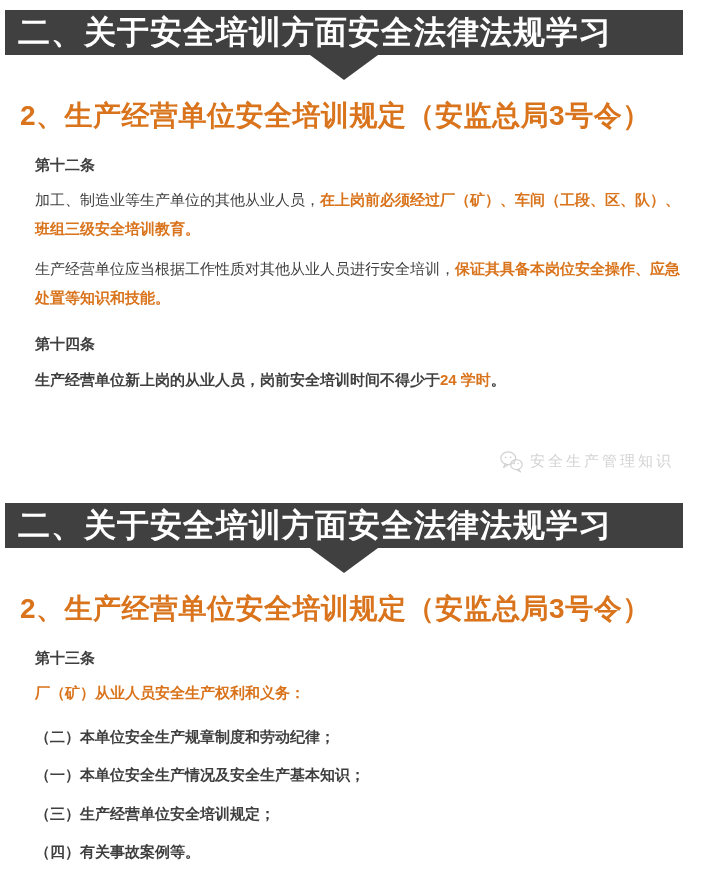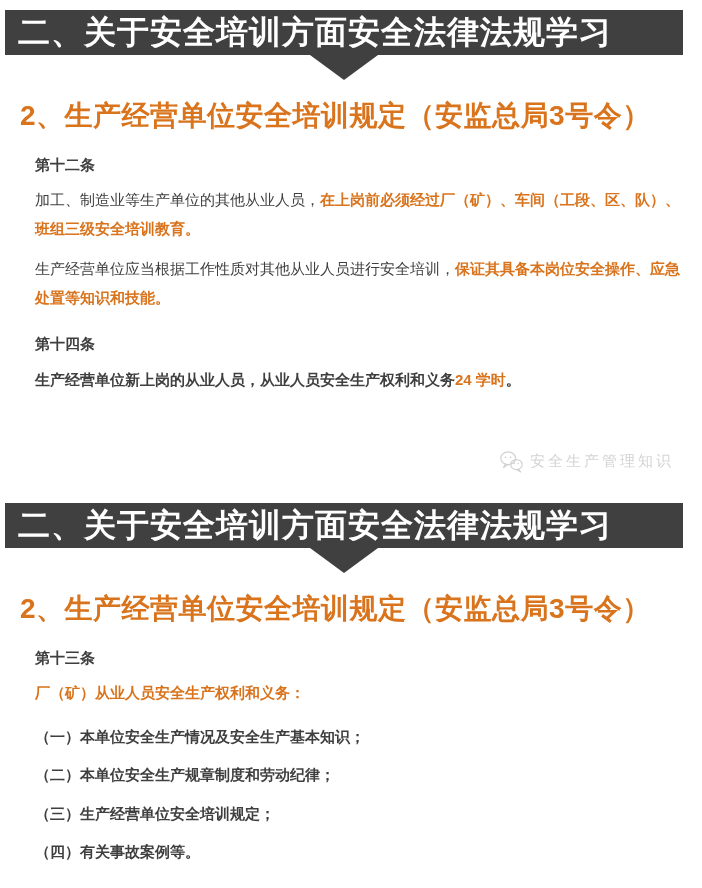--- a/index.html
+++ b/index.html
@@ -31,21 +31,21 @@
     <div class="header-bar">
       <span class="header-text">二、关于安全培训方面安全法律法规学习</span>
     </div>
     <div class="pointer"></div>
     <h2 class="slide-title">2、生产经营单位安全培训规定（安监总局3号令）</h2>
     <div class="slide-body">
         <div class="blk heading">第十二条</div>
         <p class="blk para"><span class="seg">加工、制造业等生产单位的其他从业人员，</span><span class="seg accent bold">在上岗前必须经过厂（矿）、车间（工段、区、队）、班组三级安全培训教育。</span></p>
         <p class="blk para"><span class="seg">生产经营单位应当根据工作性质对其他从业人员进行安全培训，</span><span class="seg accent bold">保证其具备本岗位安全操作、应急处置等知识和技能。</span></p>
         <div class="blk heading">第十四条</div>
-        <p class="blk para"><span class="seg bold">生产经营单位新上岗的从业人员，从业人员安全生产权利和义务</span><span class="seg accent bold">24 学时</span><span class="seg bold">。</span></p>
+        <p class="blk para"><span class="seg bold">生产经营单位新上岗的从业人员，岗前安全培训时间不得少于</span><span class="seg accent bold">24 学时</span><span class="seg bold">。</span></p>
       </div>
     <div class="watermark">
       <span class="wm-icon">
         <svg width="25" height="23" viewBox="0 0 25 23" fill="none" stroke="#d2d2d2" stroke-width="1.2" stroke-linecap="round" stroke-linejoin="round">
           <ellipse cx="9.2" cy="8.2" rx="7.4" ry="6.4"></ellipse>
           <path d="M6.2 14 L4.6 17.6 L9.2 14.6"></path>
           <ellipse cx="17.4" cy="14.6" rx="5.8" ry="5"></ellipse>
           <path d="M20 19.2 L21.6 22 L17.6 19.5"></path>
           <circle cx="6.6" cy="7.3" r="0.9" fill="#d2d2d2" stroke="none"></circle>
           <circle cx="11.6" cy="7.3" r="0.9" fill="#d2d2d2" stroke="none"></circle>
@@ -59,20 +59,20 @@
 
   <section class="slide slide-2">
     <div class="header-bar">
       <span class="header-text">二、关于安全培训方面安全法律法规学习</span>
     </div>
     <div class="pointer"></div>
     <h2 class="slide-title">2、生产经营单位安全培训规定（安监总局3号令）</h2>
     <div class="slide-body">
         <div class="blk heading">第十三条</div>
         <p class="blk para"><span class="seg accent bold">厂（矿）从业人员安全生产权利和义务：</span></p>
+        <p class="blk item"><span class="seg bold">（二）本单位安全生产规章制度和劳动纪律；</span></p>
         <p class="blk item"><span class="seg bold">（一）本单位安全生产情况及安全生产基本知识；</span></p>
-        <p class="blk item"><span class="seg bold">（二）本单位安全生产规章制度和劳动纪律；</span></p>
         <p class="blk item"><span class="seg bold">（三）生产经营单位安全培训规定；</span></p>
         <p class="blk item"><span class="seg bold">（四）有关事故案例等。</span></p>
       </div>
   </section>
 
 </div>
 
 </body></html>

